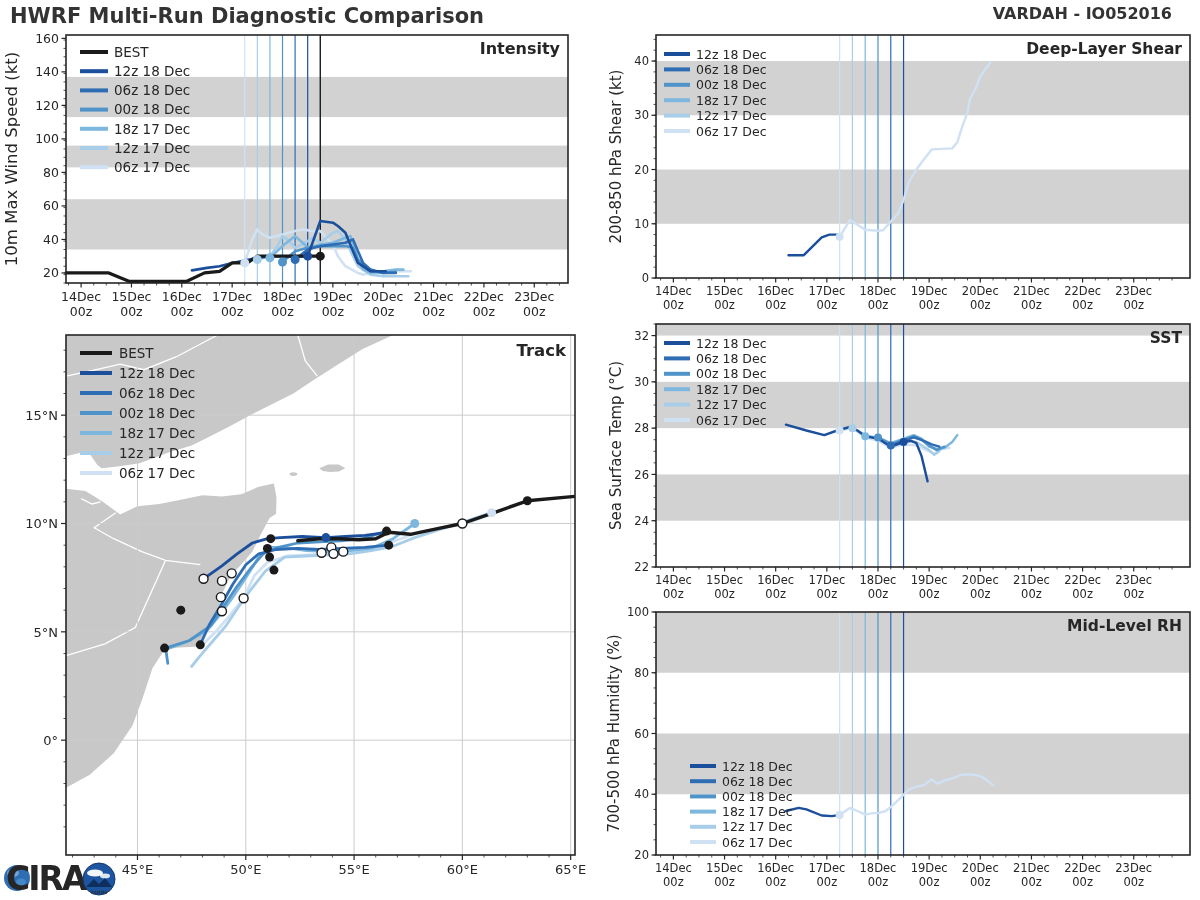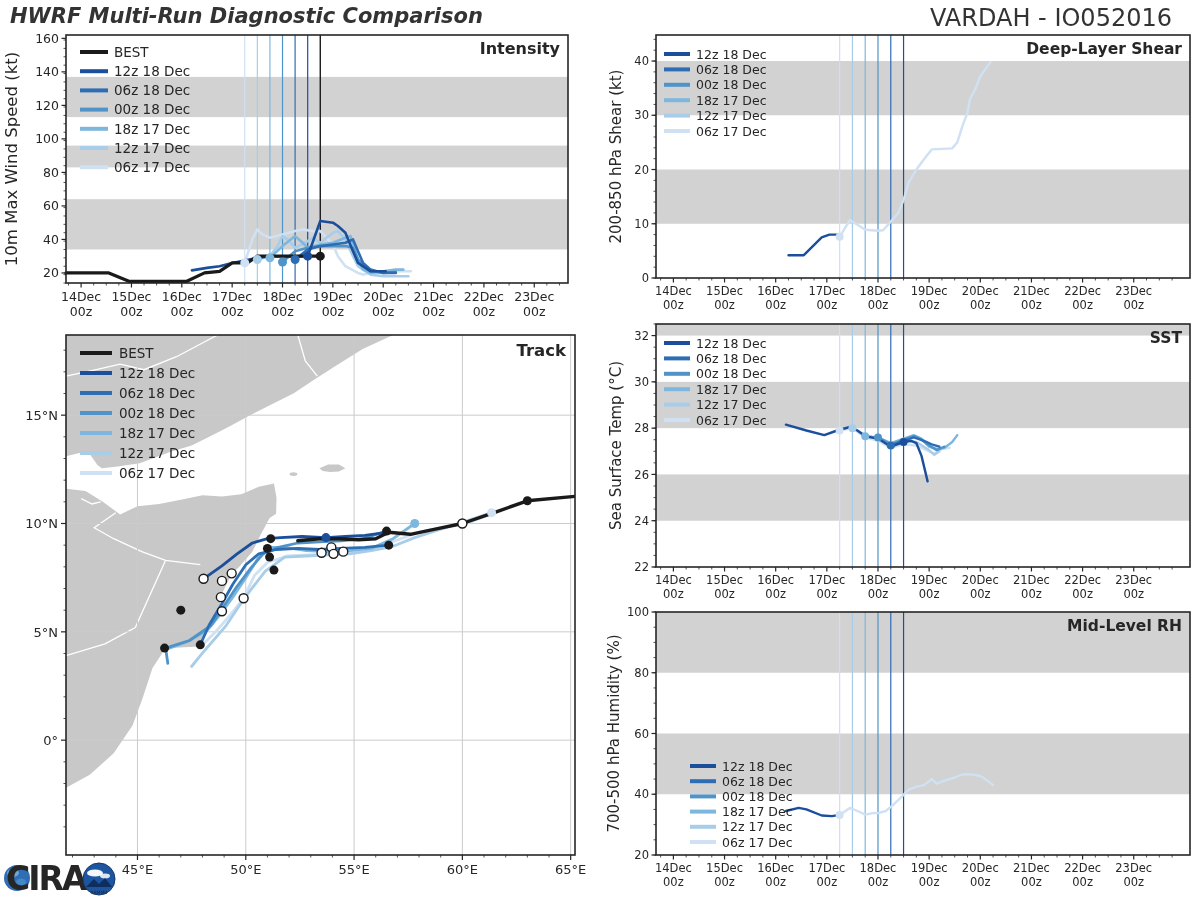--- a/index.html
+++ b/index.html
@@ -1,19 +1,19 @@
 <!DOCTYPE html>
 <html><head>
 <meta charset="utf-8">
 <style>
   html,body{margin:0;padding:0;background:#fff;}
   body{width:1200px;height:900px;position:relative;overflow:hidden;
        font-family:"DejaVu Sans","Liberation Sans",sans-serif;color:#262626;}
-  .fig-title{position:absolute;top:4px;left:10px;font-size:21px;font-weight:bold;color:#333;font-style:italic;}
-  .storm-title{position:absolute;top:4px;right:28px;font-size:24px;font-weight:normal;color:#333;}
+  .fig-title{position:absolute;top:4px;left:10px;font-size:21px;font-weight:bold;color:#333;}
+  .storm-title{position:absolute;top:4px;right:28px;font-size:16px;font-weight:bold;color:#333;}
   svg text{font-family:"DejaVu Sans","Liberation Sans",sans-serif;fill:#262626;}
   #figure{position:absolute;left:0;top:0;}
   #logo{position:absolute;left:2px;top:851px;}
 </style>
 </head>
 <body>
 
 <div class="fig-title">HWRF Multi-Run Diagnostic Comparison</div>
 <div class="storm-title">VARDAH - IO052016</div>
 

